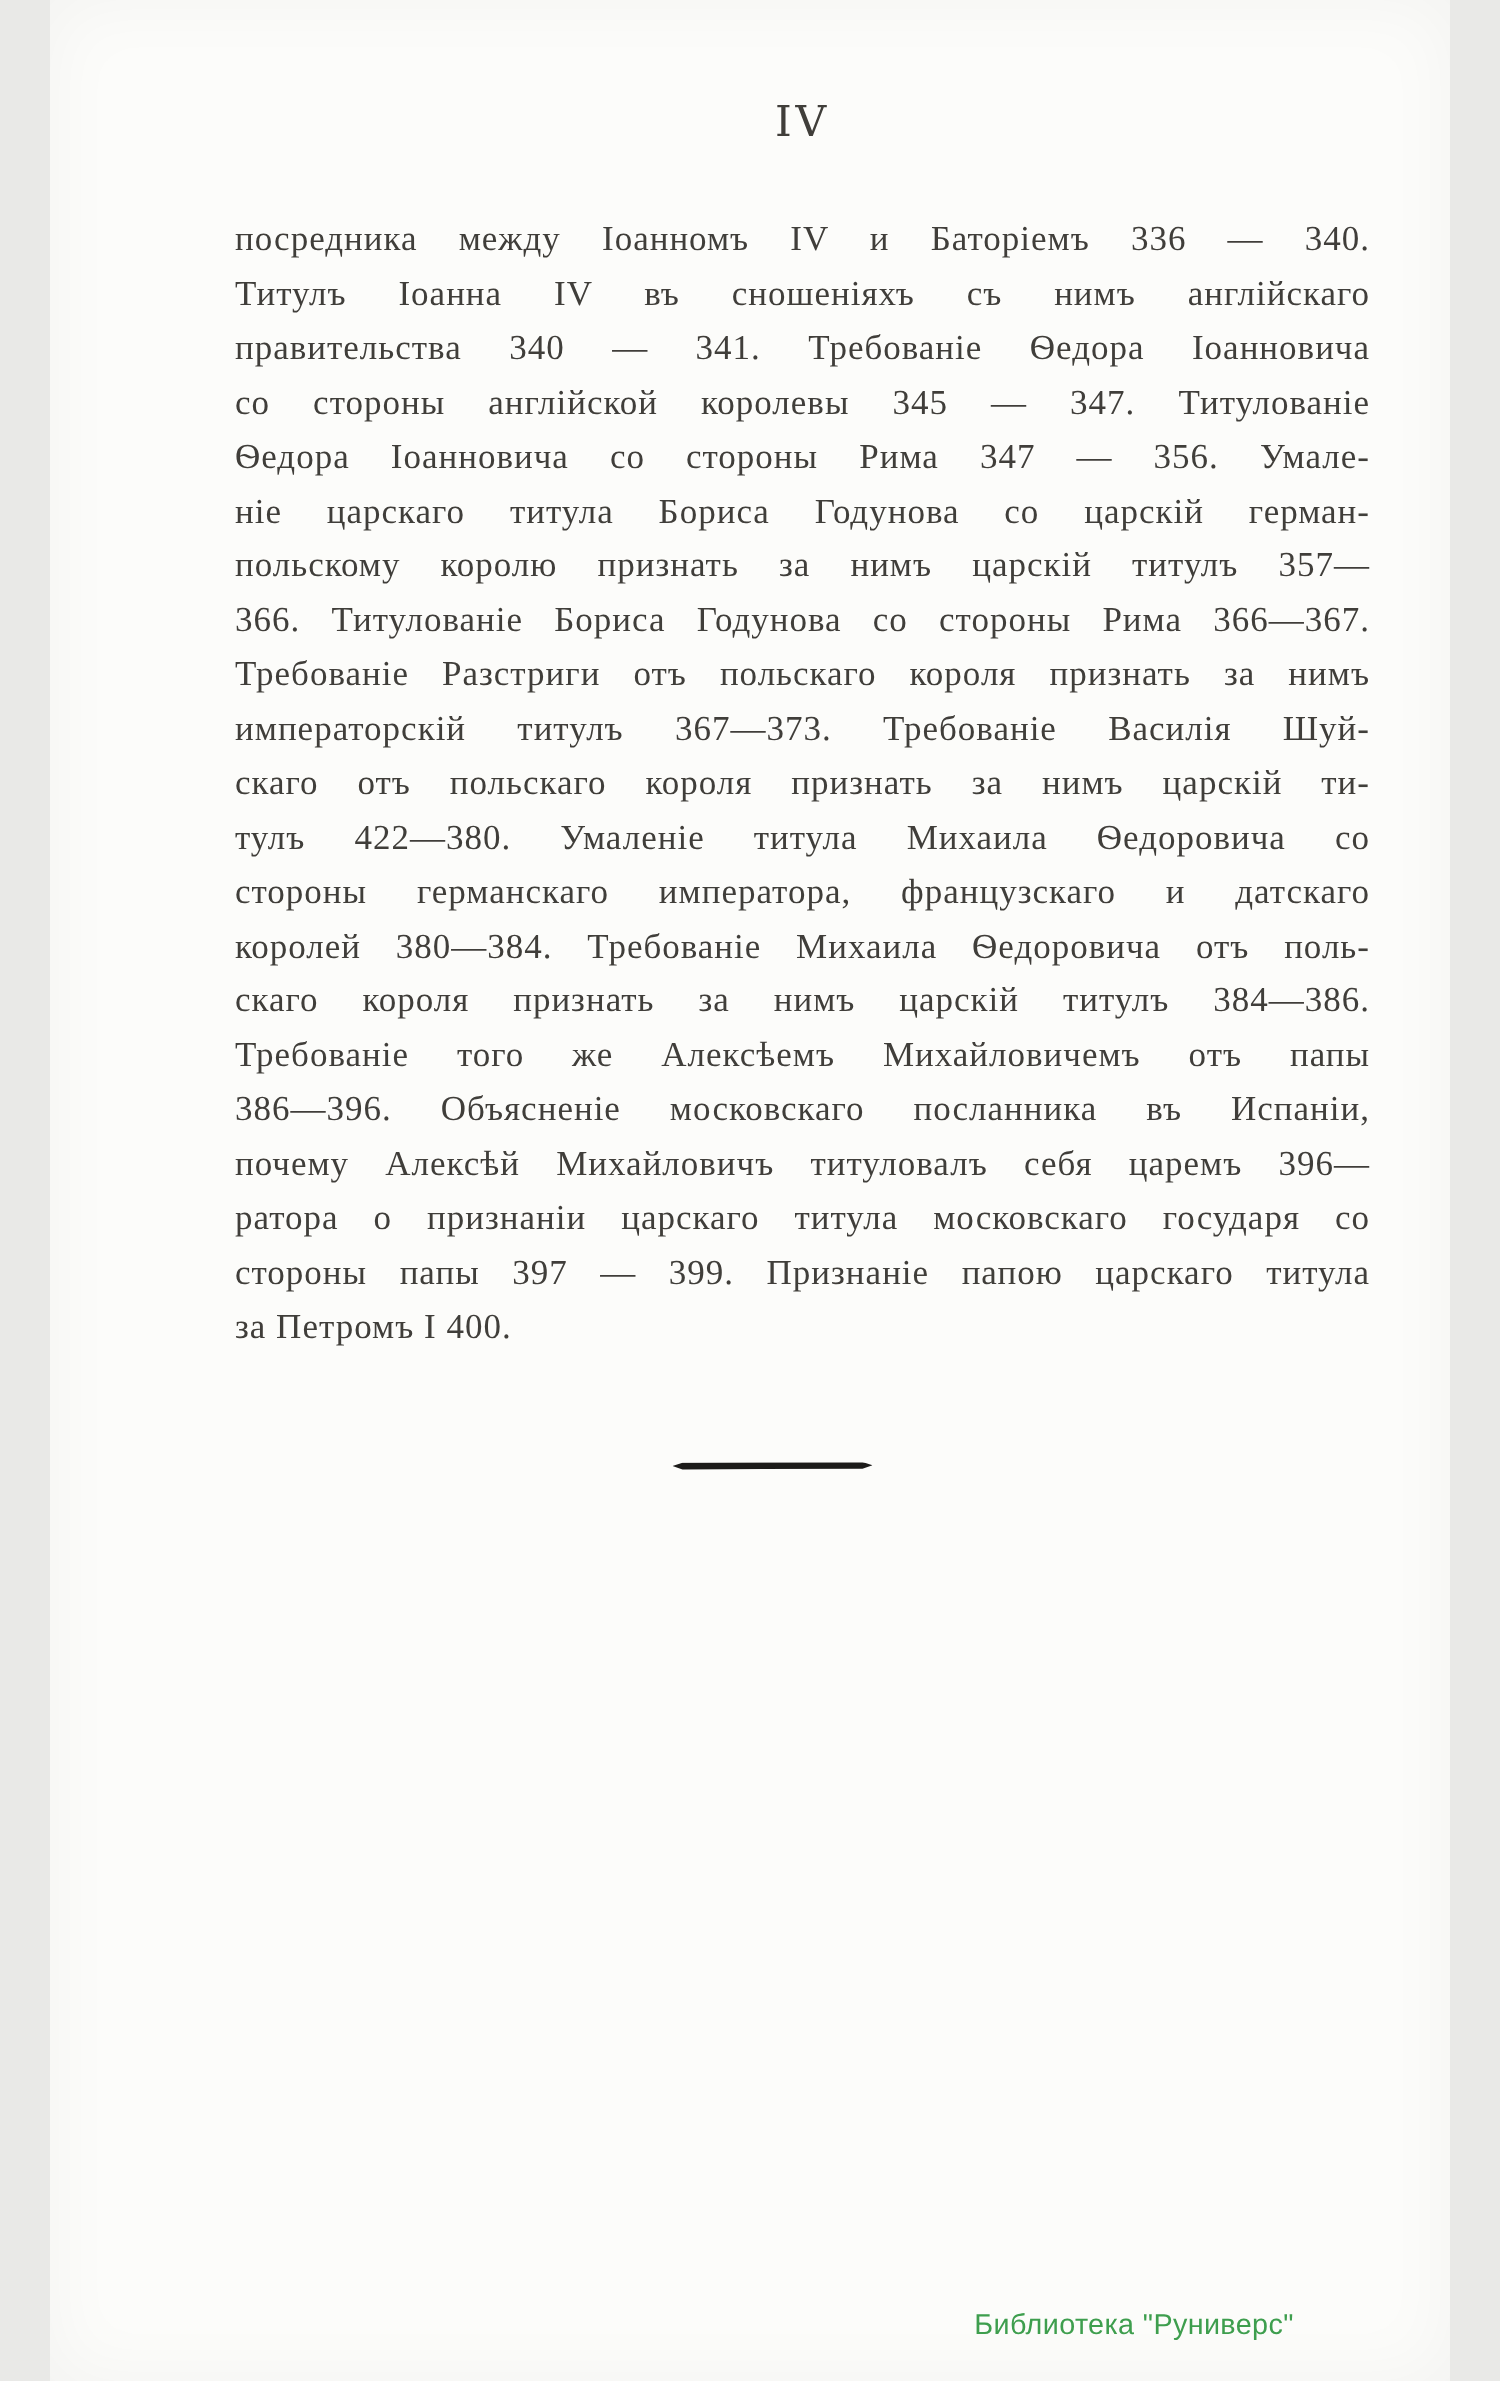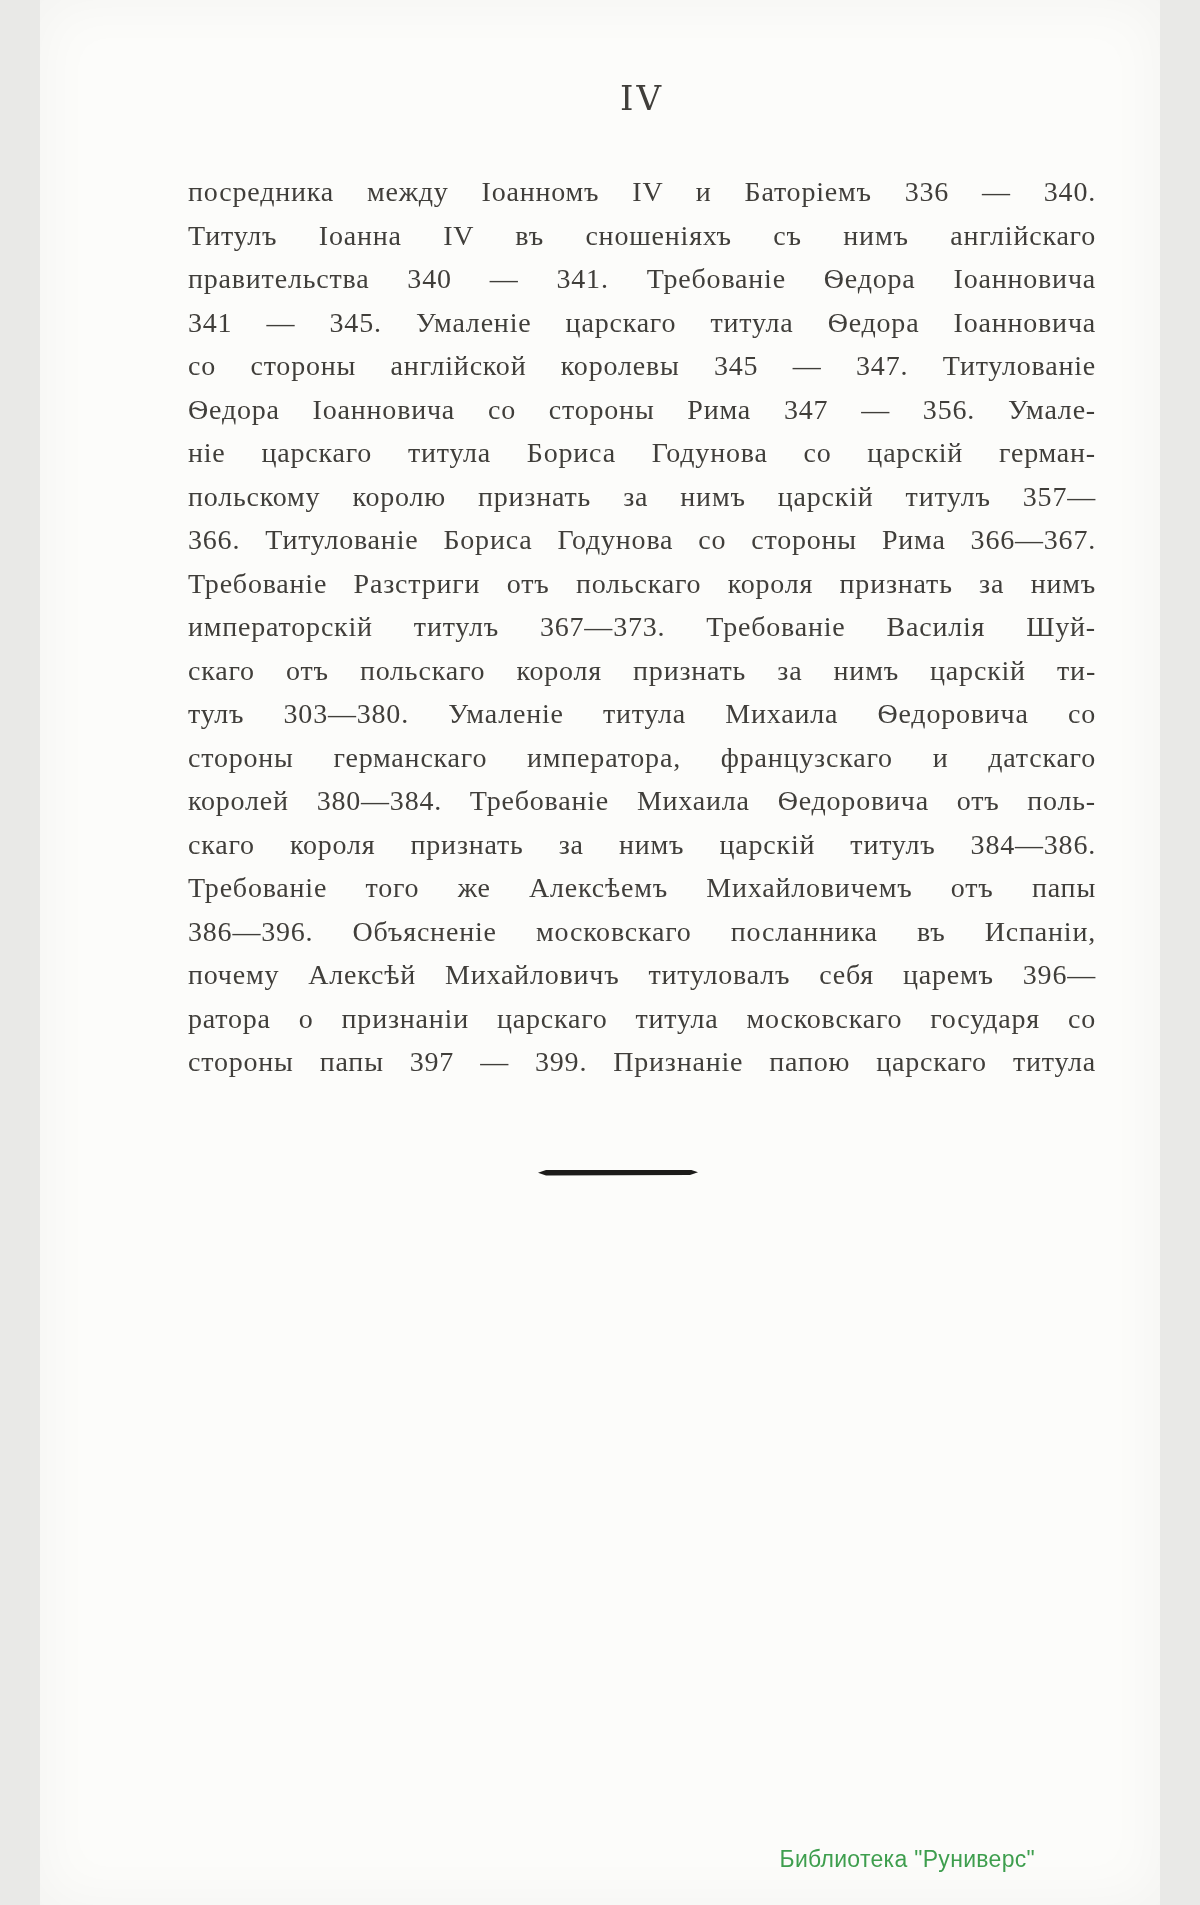--- a/index.html
+++ b/index.html
@@ -77,37 +77,37 @@
 <body>
 
 <div class="page">
   <div class="content">
     <div class="page-number">IV</div>
 
     <div class="text-block">
         <div class="line">посредника  между  Іоанномъ  IV  и  Баторіемъ  336 — 340.</div>
         <div class="line">Титулъ  Іоанна  IV  въ  сношеніяхъ  съ  нимъ  англійскаго</div>
         <div class="line">правительства  340 — 341.  Требованіе  Ѳедора  Іоанновича</div>
-        <div class="line">341 — 345.  Умаленіе  царскаго  титула  Ѳедора  Іоанновича</div>
         <div class="line">со  стороны  англійской  королевы  345 — 347.  Титулованіе</div>
         <div class="line">Ѳедора  Іоанновича  со  стороны  Рима  347 — 356.  Умале-</div>
         <div class="line">ніе  царскаго  титула  Бориса  Годунова  со  царскій  герман-</div>
         <div class="line">польскому  королю  признать  за  нимъ  царскій  титулъ  357—</div>
         <div class="line">366.  Титулованіе  Бориса  Годунова  со  стороны  Рима  366—367.</div>
         <div class="line">Требованіе  Разстриги  отъ  польскаго  короля  признать  за  нимъ</div>
         <div class="line">императорскій  титулъ  367—373.  Требованіе  Василія  Шуй-</div>
         <div class="line">скаго  отъ  польскаго  короля  признать  за  нимъ  царскій  ти-</div>
-        <div class="line">тулъ  303—380.  Умаленіе  титула  Михаила  Ѳедоровича  со</div>
+        <div class="line">тулъ  422—380.  Умаленіе  титула  Михаила  Ѳедоровича  со</div>
         <div class="line">стороны  германскаго  императора,  французскаго  и  датскаго</div>
         <div class="line">королей  380—384.  Требованіе  Михаила  Ѳедоровича  отъ  поль-</div>
         <div class="line">скаго  короля  признать  за  нимъ  царскій  титулъ  384—386.</div>
         <div class="line">Требованіе  того  же  Алексѣемъ  Михайловичемъ  отъ  папы</div>
         <div class="line">386—396.  Объясненіе  московскаго  посланника  въ  Испаніи,</div>
         <div class="line">почему  Алексѣй  Михайловичъ  титуловалъ  себя  царемъ  396—</div>
         <div class="line">ратора  о  признаніи  царскаго  титула  московскаго  государя  со</div>
         <div class="line">стороны  папы  397 — 399.  Признаніе  папою  царскаго  титула</div>
+        <div class="line last">за  Петромъ  I  400.</div>
       </div>
 
     <div class="divider"></div>
   </div>
 
   <div class="watermark">Библиотека "Руниверс"</div>
 </div>
 
 </body></html>

